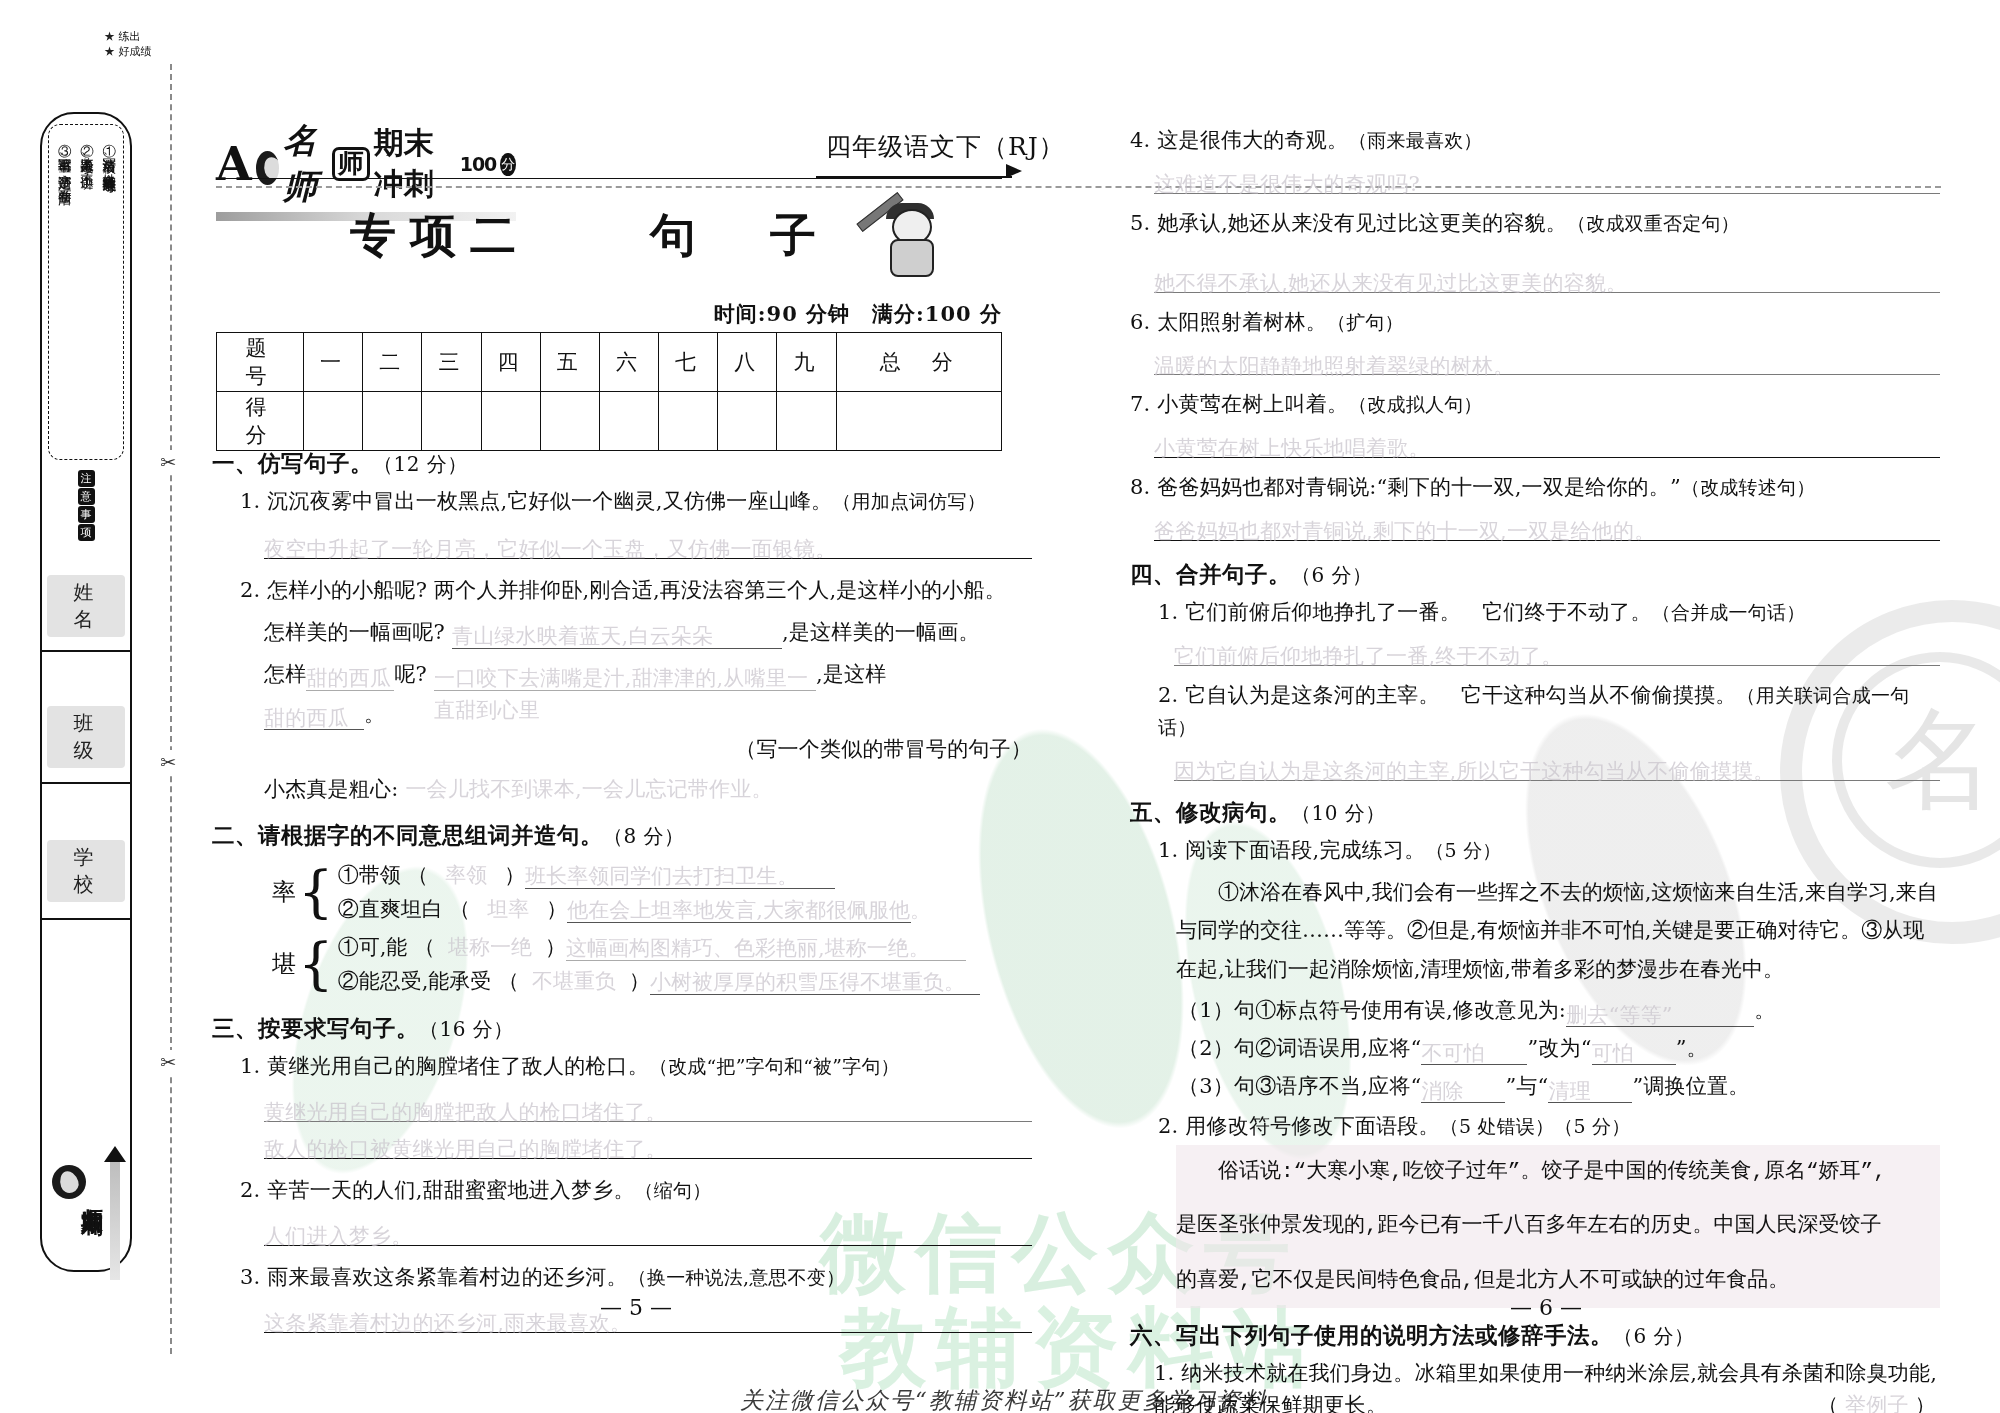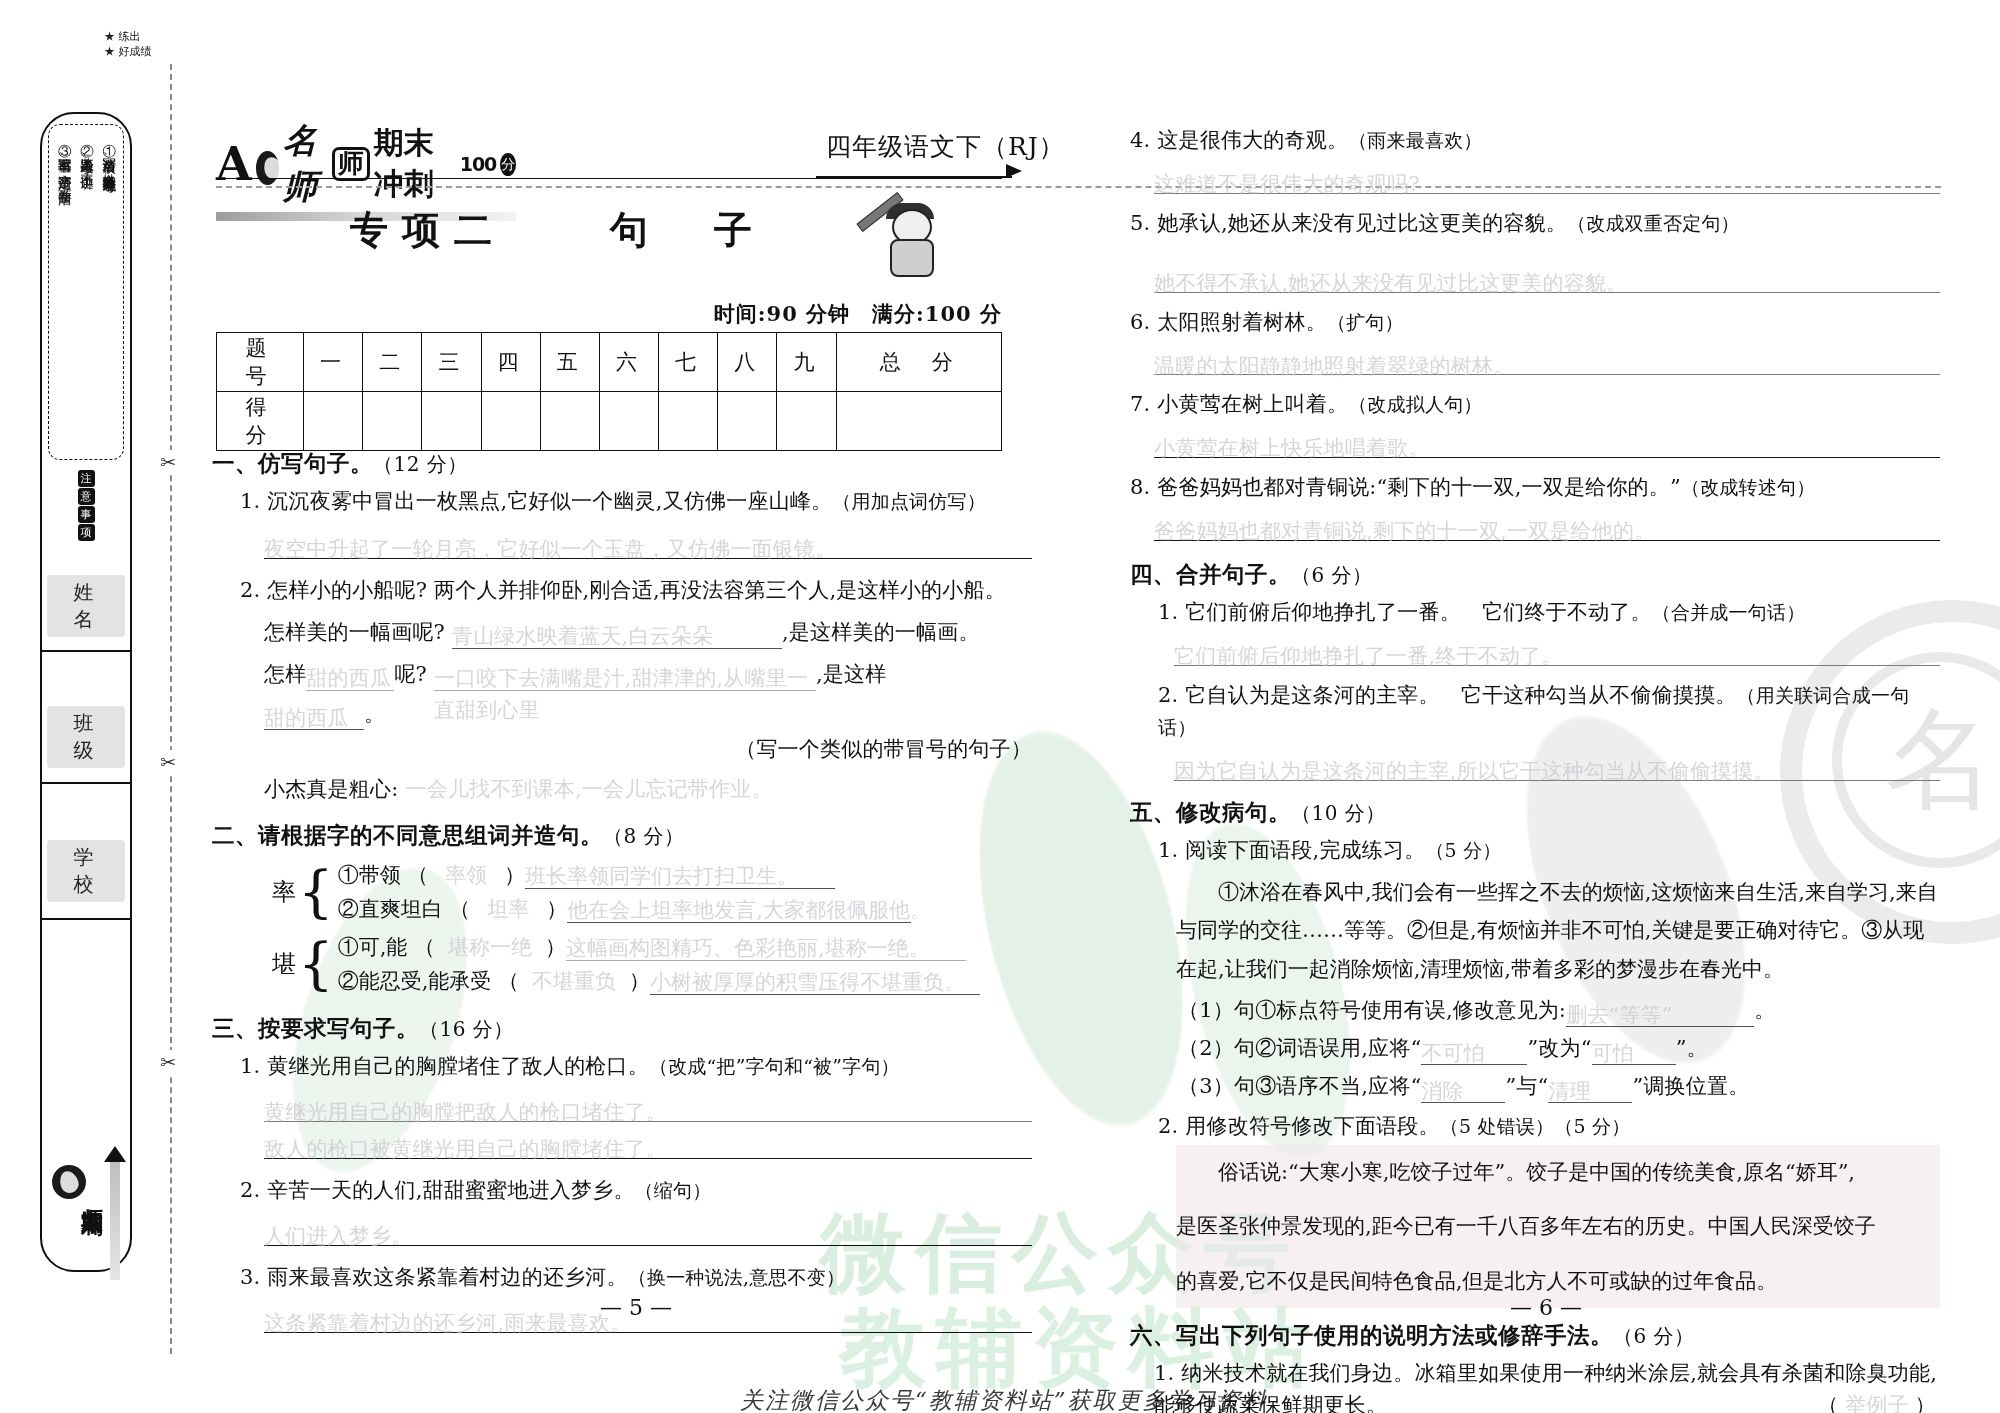--- a/index.html
+++ b/index.html
@@ -199,21 +199,21 @@
   }
   .grade-arrow{
     position:absolute;left:1006px;top:164px;
     width:0;height:0;border-top:7px solid transparent;border-bottom:7px solid transparent;
     border-left:16px solid #111;
   }
 
   
   .paper-title{
     position:absolute;left:350px;top:205px;
-    font-size:38px;font-weight:bold;letter-spacing:14px;
+    font-size:46px;font-weight:bold;letter-spacing:14px;
     font-family:"DejaVu Sans","Liberation Sans",sans-serif;
     white-space:nowrap;
   }
 
   
   .mascot{position:absolute;left:850px;top:205px;width:130px;height:80px;}
   .mascot .head{
     position:absolute;left:42px;top:4px;width:36px;height:32px;border-radius:50%;
     background:#efefef;border:2px solid #222;
   }
@@ -308,21 +308,21 @@
     margin-right:4px;
   }
   .brace-rows{display:flex;flex-direction:column;gap:6px;}
   .brace-row{font-size:21px;white-space:nowrap;}
 
   
   .pageno{
     position:absolute;font-size:22px;
     font-family:"DejaVu Serif","Liberation Serif",serif;
   }
-  .mark-hl{background:rgba(240,230,235,.6);}
+  .mark-hl{background:rgba(240,230,235,.6);font-family:Liberation Mono, monospace;}
 </style>
 </head>
 <body>
 
 <div id="page">
 
   <div class="wm wm-leaf"></div>
   <div class="wm wm-leaf2"></div>
   <div class="wm wm-leaf3"></div>
   <div class="wm wm-circle"></div>

